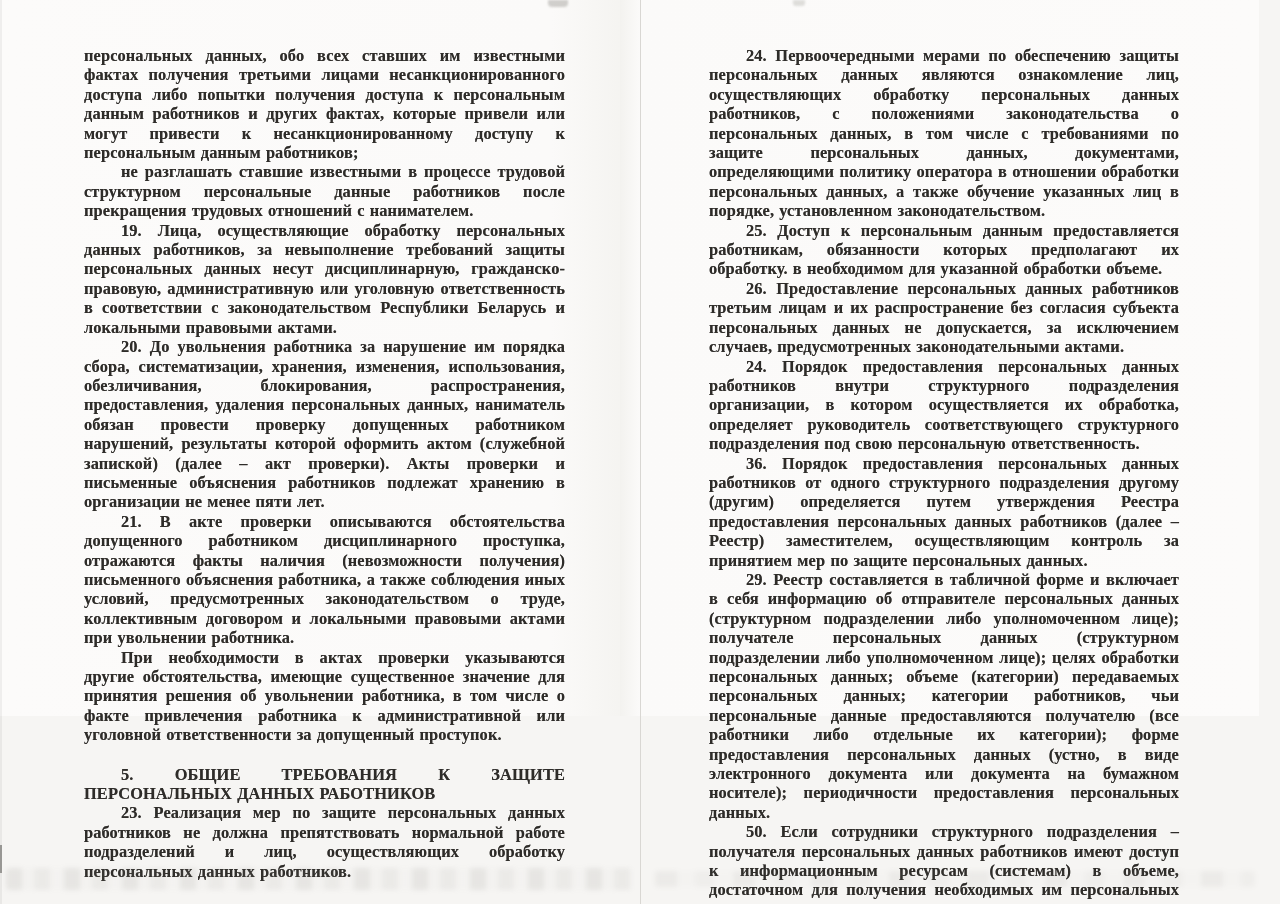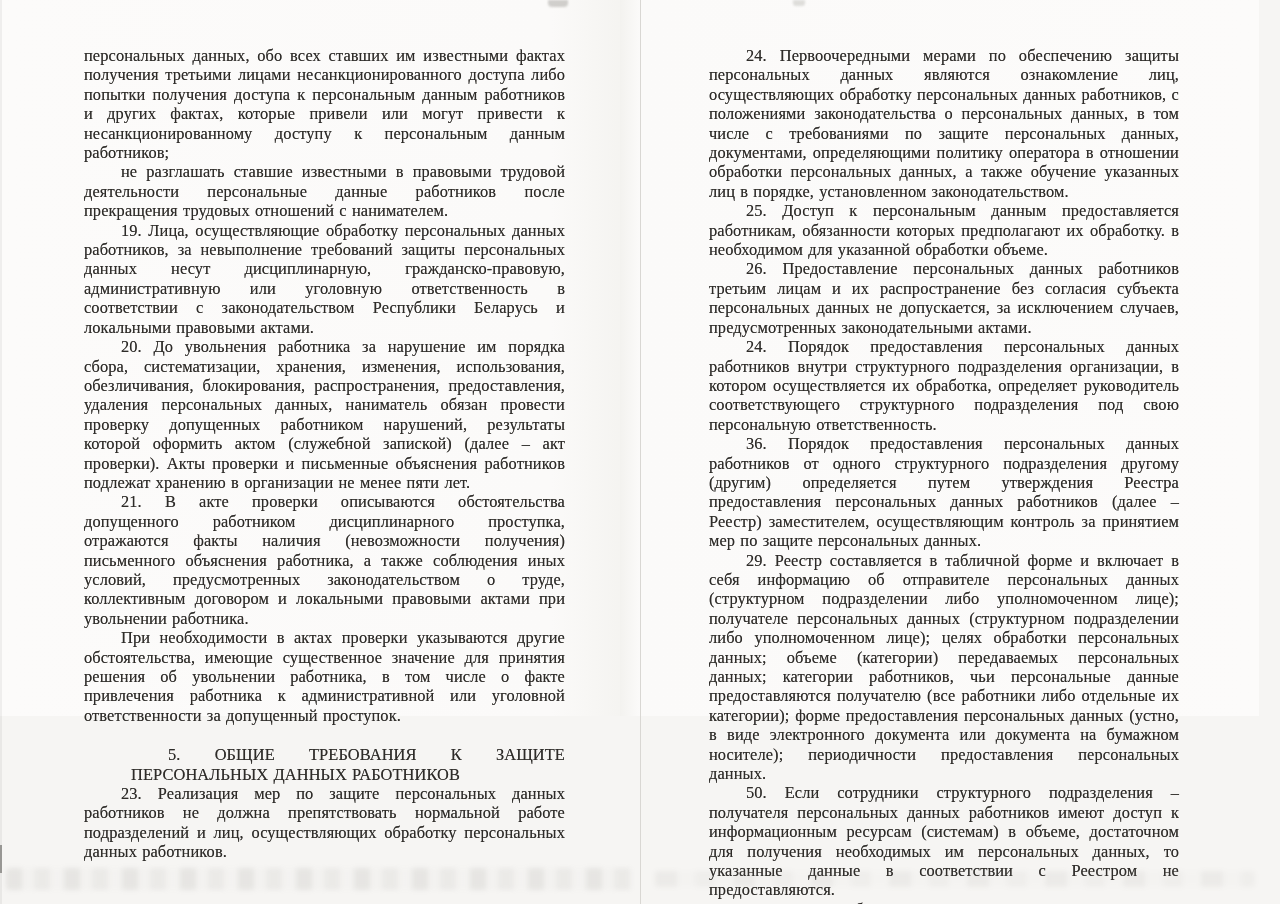--- a/index.html
+++ b/index.html
@@ -17,20 +17,21 @@
     width: 1280px;
     height: 904px;
     overflow: hidden;
     font-family: "Liberation Serif", "DejaVu Serif", serif;
     color: var(--text-color, #2e2c29);
   }
   .page {
     position: absolute;
     top: 0;
     height: 716px;
+    font-weight: bold;
   }
   .page-left {
     left: 0;
     width: 641px;
     background: linear-gradient(90deg, #fcfbfa 0%, #fbfaf9 86%, #f4f3f0 98%, #eceae6 100%);
   }
   .page-right {
     left: 620px;
     width: 639px;
     background: linear-gradient(90deg, #f3f2ef 0%, #fbfaf9 3%, #fcfbfa 100%);
@@ -65,21 +66,20 @@
   .col-left  { left: 84px; width: 481px; }
   .col-right { left: 89px; width: 470px; }
   .para {
     margin: 0;
     text-indent: 37px;
   }
   .para.continuation { text-indent: 0; }
   .para.heading {
     margin-top: 20px;
     text-transform: none;
-    margin-left: 47px;
   }
   
   .band {
     position: absolute;
     filter: blur(2.5px);
     border-radius: 3px;
   }
   .band-left {
     left: 6px; top: 868px; width: 626px; height: 22px;
     opacity: 0.55;
@@ -119,21 +119,21 @@
   }
 </style>
 </head>
 <body>
 
 <div class="scan">
 
   <div class="page page-left">
     <div class="text-column col-left">
       <p class="para continuation">персональных данных, обо всех ставших им известными фактах получения третьими лицами несанкционированного доступа либо попытки получения доступа к персональным данным работников и других фактах, которые привели или могут привести к несанкционированному доступу к персональным данным работников;</p>
-      <p class="para">не разглашать ставшие известными в правовыми трудовой деятельности персональные данные работников после прекращения трудовых отношений с нанимателем.</p>
+      <p class="para">не разглашать ставшие известными в процессе трудовой структурном персональные данные работников после прекращения трудовых отношений с нанимателем.</p>
       <p class="para">19. Лица, осуществляющие обработку персональных данных работников, за невыполнение требований защиты персональных данных несут дисциплинарную, гражданско-правовую, административную или уголовную ответственность в соответствии с законодательством Республики Беларусь и локальными правовыми актами.</p>
       <p class="para">20. До увольнения работника за нарушение им порядка сбора, систематизации, хранения, изменения, использования, обезличивания, блокирования, распространения, предоставления, удаления персональных данных, наниматель обязан провести проверку допущенных работником нарушений, результаты которой оформить актом (служебной запиской) (далее – акт проверки). Акты проверки и письменные объяснения работников подлежат хранению в организации не менее пяти лет.</p>
       <p class="para">21. В акте проверки описываются обстоятельства допущенного работником дисциплинарного проступка, отражаются факты наличия (невозможности получения) письменного объяснения работника, а также соблюдения иных условий, предусмотренных законодательством о труде, коллективным договором и локальными правовыми актами при увольнении работника.</p>
       <p class="para">При необходимости в актах проверки указываются другие обстоятельства, имеющие существенное значение для принятия решения об увольнении работника, в том числе о факте привлечения работника к административной или уголовной ответственности за допущенный проступок.</p>
       <p class="para heading">5. ОБЩИЕ ТРЕБОВАНИЯ К ЗАЩИТЕ ПЕРСОНАЛЬНЫХ ДАННЫХ РАБОТНИКОВ</p>
       <p class="para">23. Реализация мер по защите персональных данных работников не должна препятствовать нормальной работе подразделений и лиц, осуществляющих обработку персональных данных работников.</p>
     </div>
   </div>
 
   <div class="page page-right">

